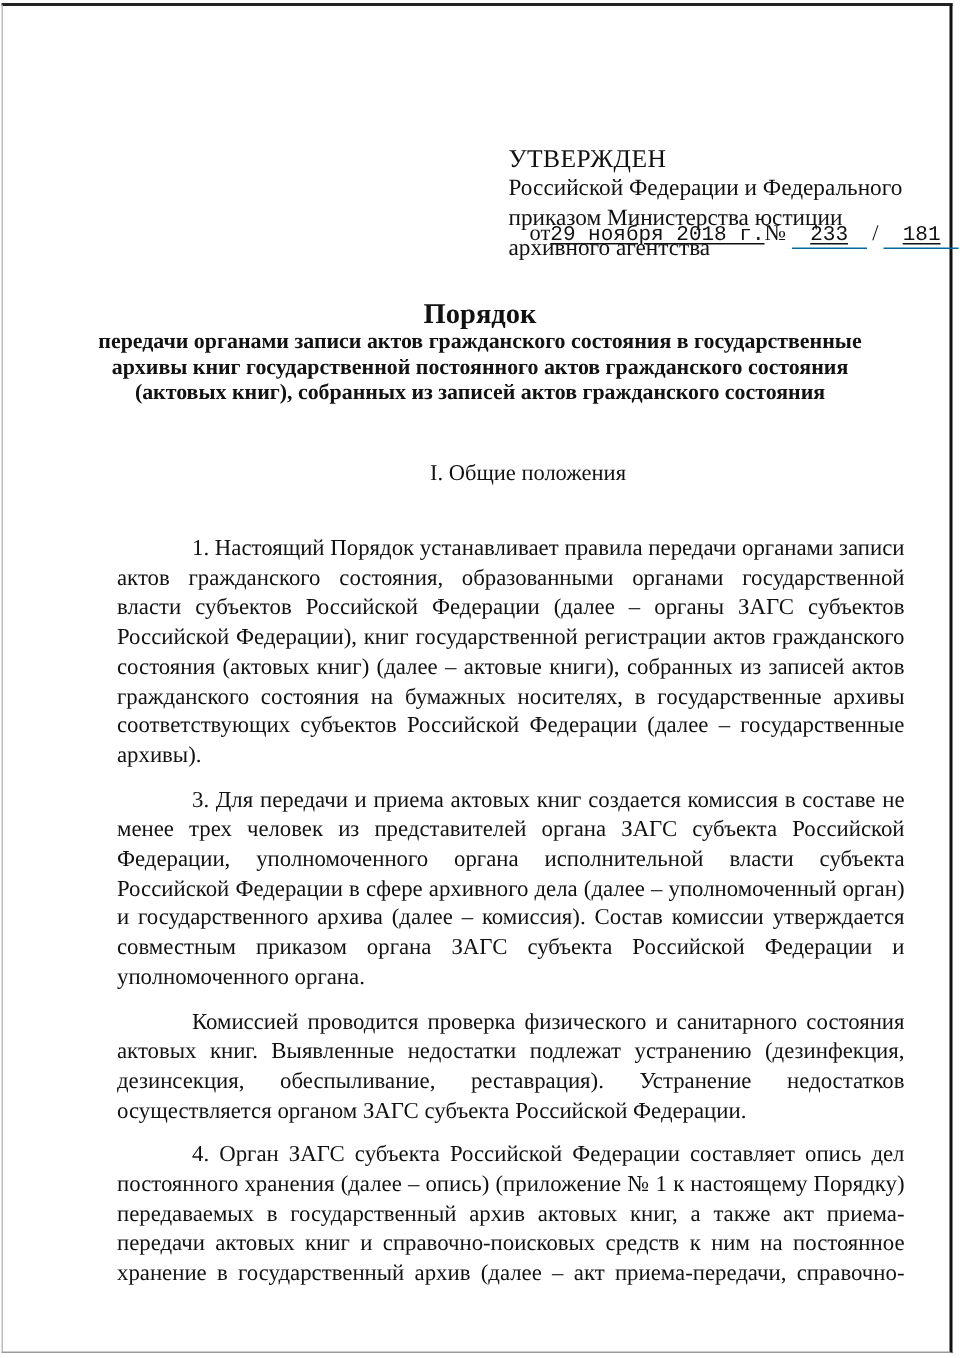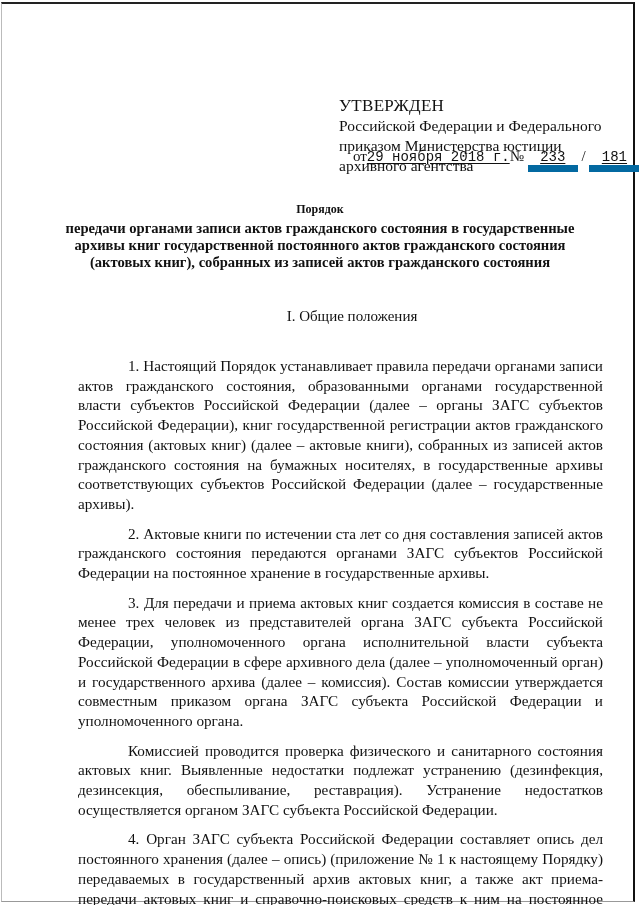--- a/index.html
+++ b/index.html
@@ -19,26 +19,26 @@
   }
   .approval .title { font-size:17px; letter-spacing:0.3px; }
   .order-line {
     position:absolute; left:353px; top:148px; font-size:15px;
     white-space:nowrap;
   }
   .order-line .mono {
     font-family:"Liberation Mono","DejaVu Sans Mono",monospace;
     font-size:14px; text-decoration:underline; text-underline-offset:2px;
   }
-  .order-line .blank { display:inline-block; border-bottom:7px solid #0369a1; text-align:center; }
+  .order-line .blank { display:inline-block; border-bottom:1px solid #0369a1; text-align:center; }
   .doc-heading {
     position:absolute; left:60px; width:520px; top:201px;
     text-align:center; font-weight:bold; font-size:14.6px; line-height:17px;
   }
-  .doc-heading .main { font-size:12px; margin-bottom:2px; }
+  .doc-heading .main { font-size:19px; margin-bottom:2px; }
   .section-title {
     position:absolute; left:72px; width:560px; top:308px;
     text-align:center; font-size:15px;
   }
   .body-text {
     position:absolute; left:68px; width:545px; top:346px;
     font-size:15.2px; line-height:19.7px; text-align:justify;
   }
   .body-text p { margin:10px; text-indent:50px; text-align:justify; text-align-last:left; }
 </style>
@@ -65,17 +65,16 @@
   <div class="main">Порядок</div>
   <div>передачи органами записи актов гражданского состояния в государственные</div>
   <div>архивы книг государственной постоянного актов гражданского состояния</div>
   <div>(актовых книг), собранных из записей актов гражданского состояния</div>
 </div>
 
 <div class="section-title">I. Общие положения</div>
 
 <div class="body-text">
   <p>1. Настоящий Порядок устанавливает правила передачи органами записи актов гражданского состояния, образованными органами государственной власти субъектов Российской Федерации (далее – органы ЗАГС субъектов Российской Федерации), книг государственной регистрации актов гражданского состояния (актовых книг) (далее – актовые книги), собранных из записей актов гражданского состояния на бумажных носителях, в государственные архивы соответствующих субъектов Российской Федерации (далее – государственные архивы).</p>
-  <p>2. Актовые книги по истечении ста лет со дня составления записей актов гражданского состояния передаются органами ЗАГС субъектов Российской Федерации на постоянное хранение в государственные архивы.</p>
   <p>3. Для передачи и приема актовых книг создается комиссия в составе не менее трех человек из представителей органа ЗАГС субъекта Российской Федерации, уполномоченного органа исполнительной власти субъекта Российской Федерации в сфере архивного дела (далее – уполномоченный орган) и государственного архива (далее – комиссия). Состав комиссии утверждается совместным приказом органа ЗАГС субъекта Российской Федерации и уполномоченного органа.</p>
   <p>Комиссией проводится проверка физического и санитарного состояния актовых книг. Выявленные недостатки подлежат устранению (дезинфекция, дезинсекция, обеспыливание, реставрация). Устранение недостатков осуществляется органом ЗАГС субъекта Российской Федерации.</p>
   <p style="text-align-last:justify;">4. Орган ЗАГС субъекта Российской Федерации составляет опись дел постоянного хранения (далее – опись) (приложение № 1 к настоящему Порядку) передаваемых в государственный архив актовых книг, а также акт приема-передачи актовых книг и справочно-поисковых средств к ним на постоянное хранение в государственный архив (далее – акт приема-передачи, справочно-</p>
 </div>
 
 </body></html>

